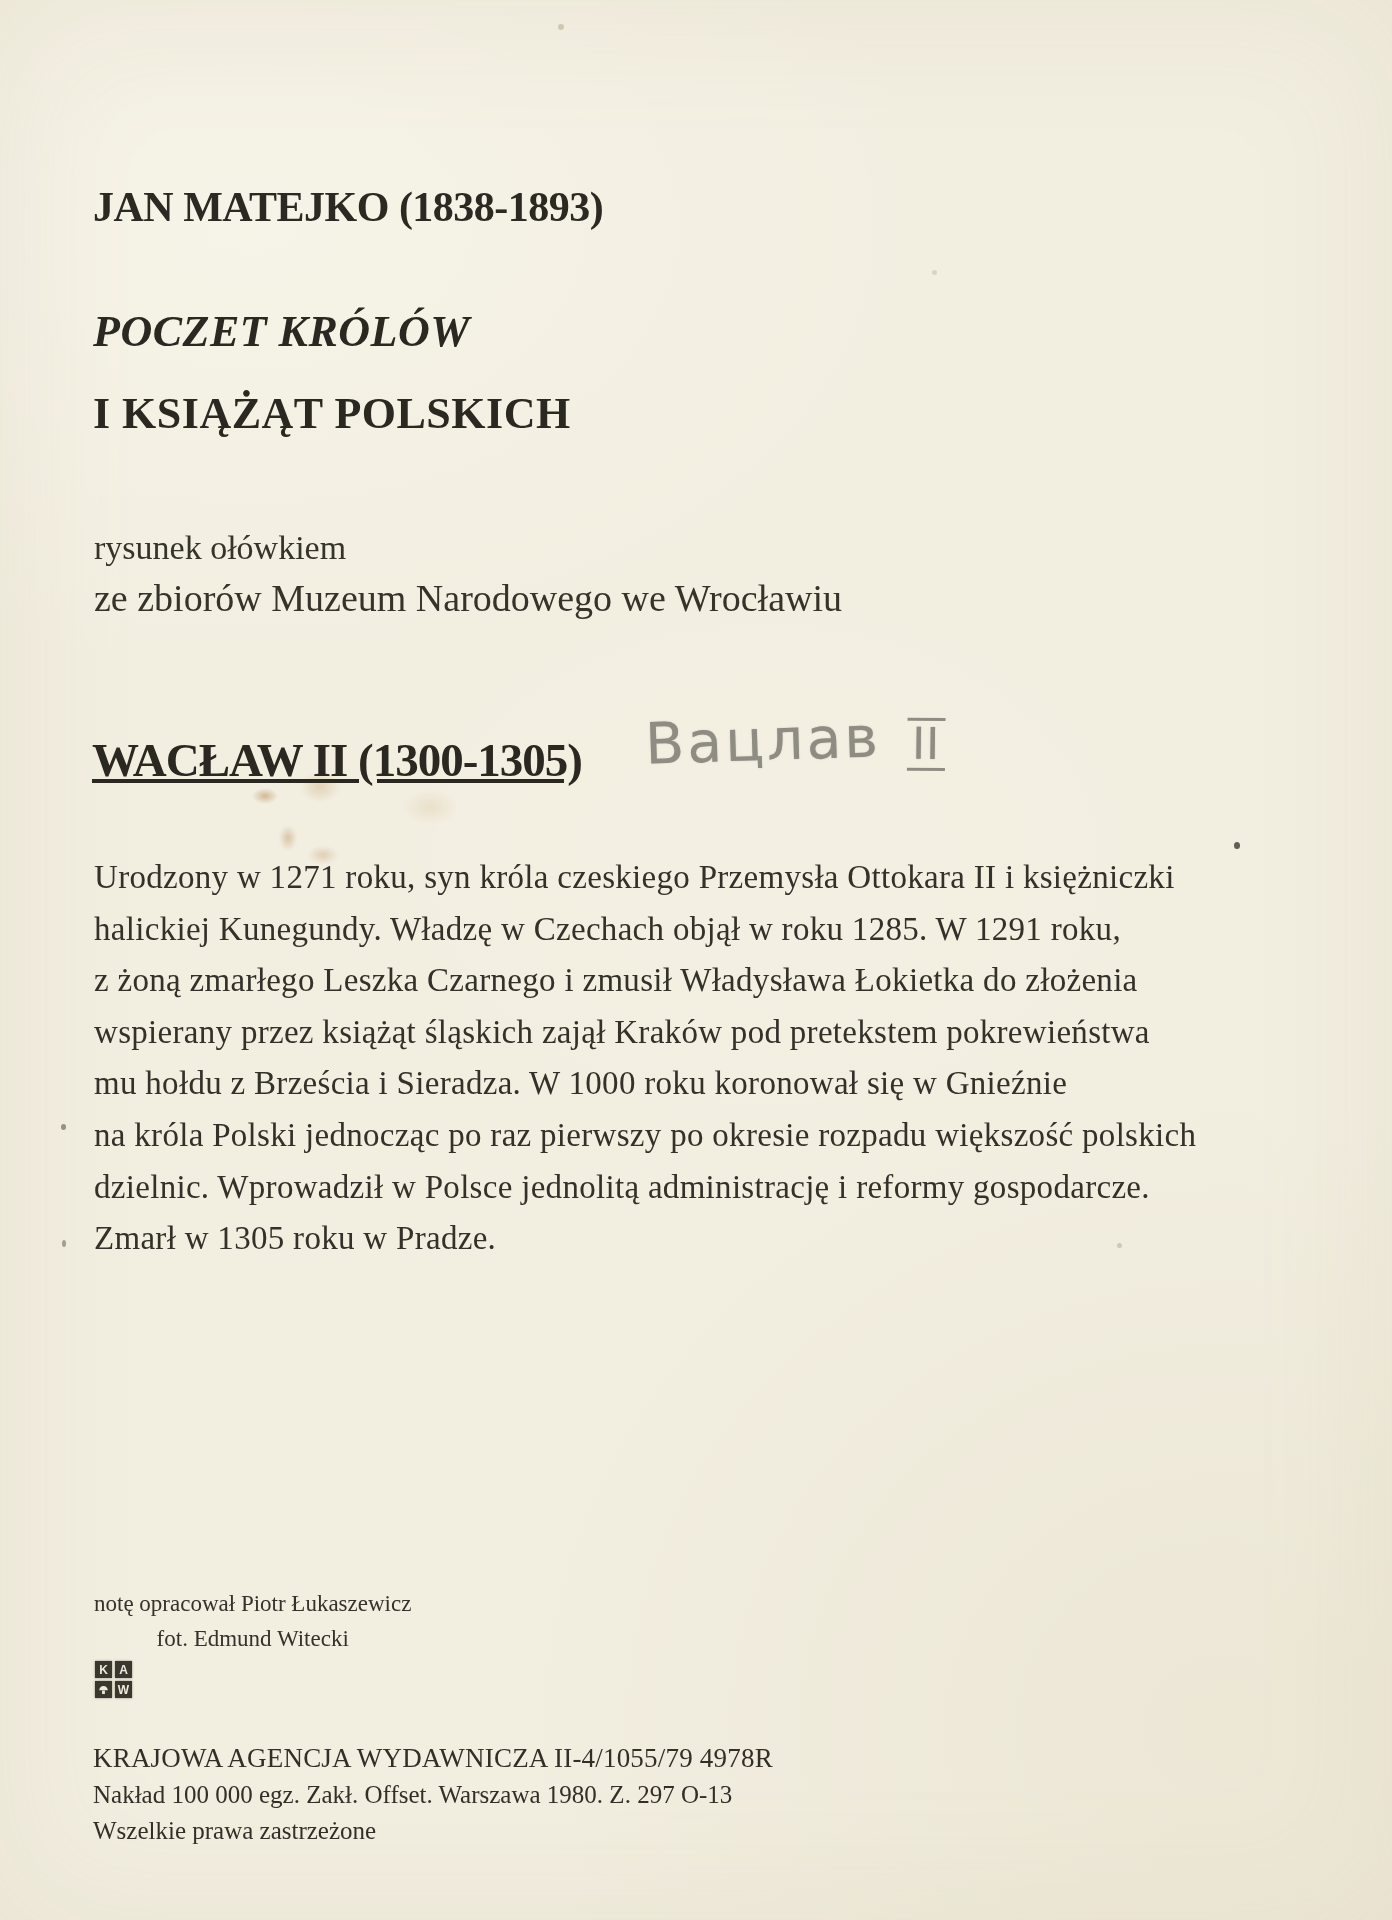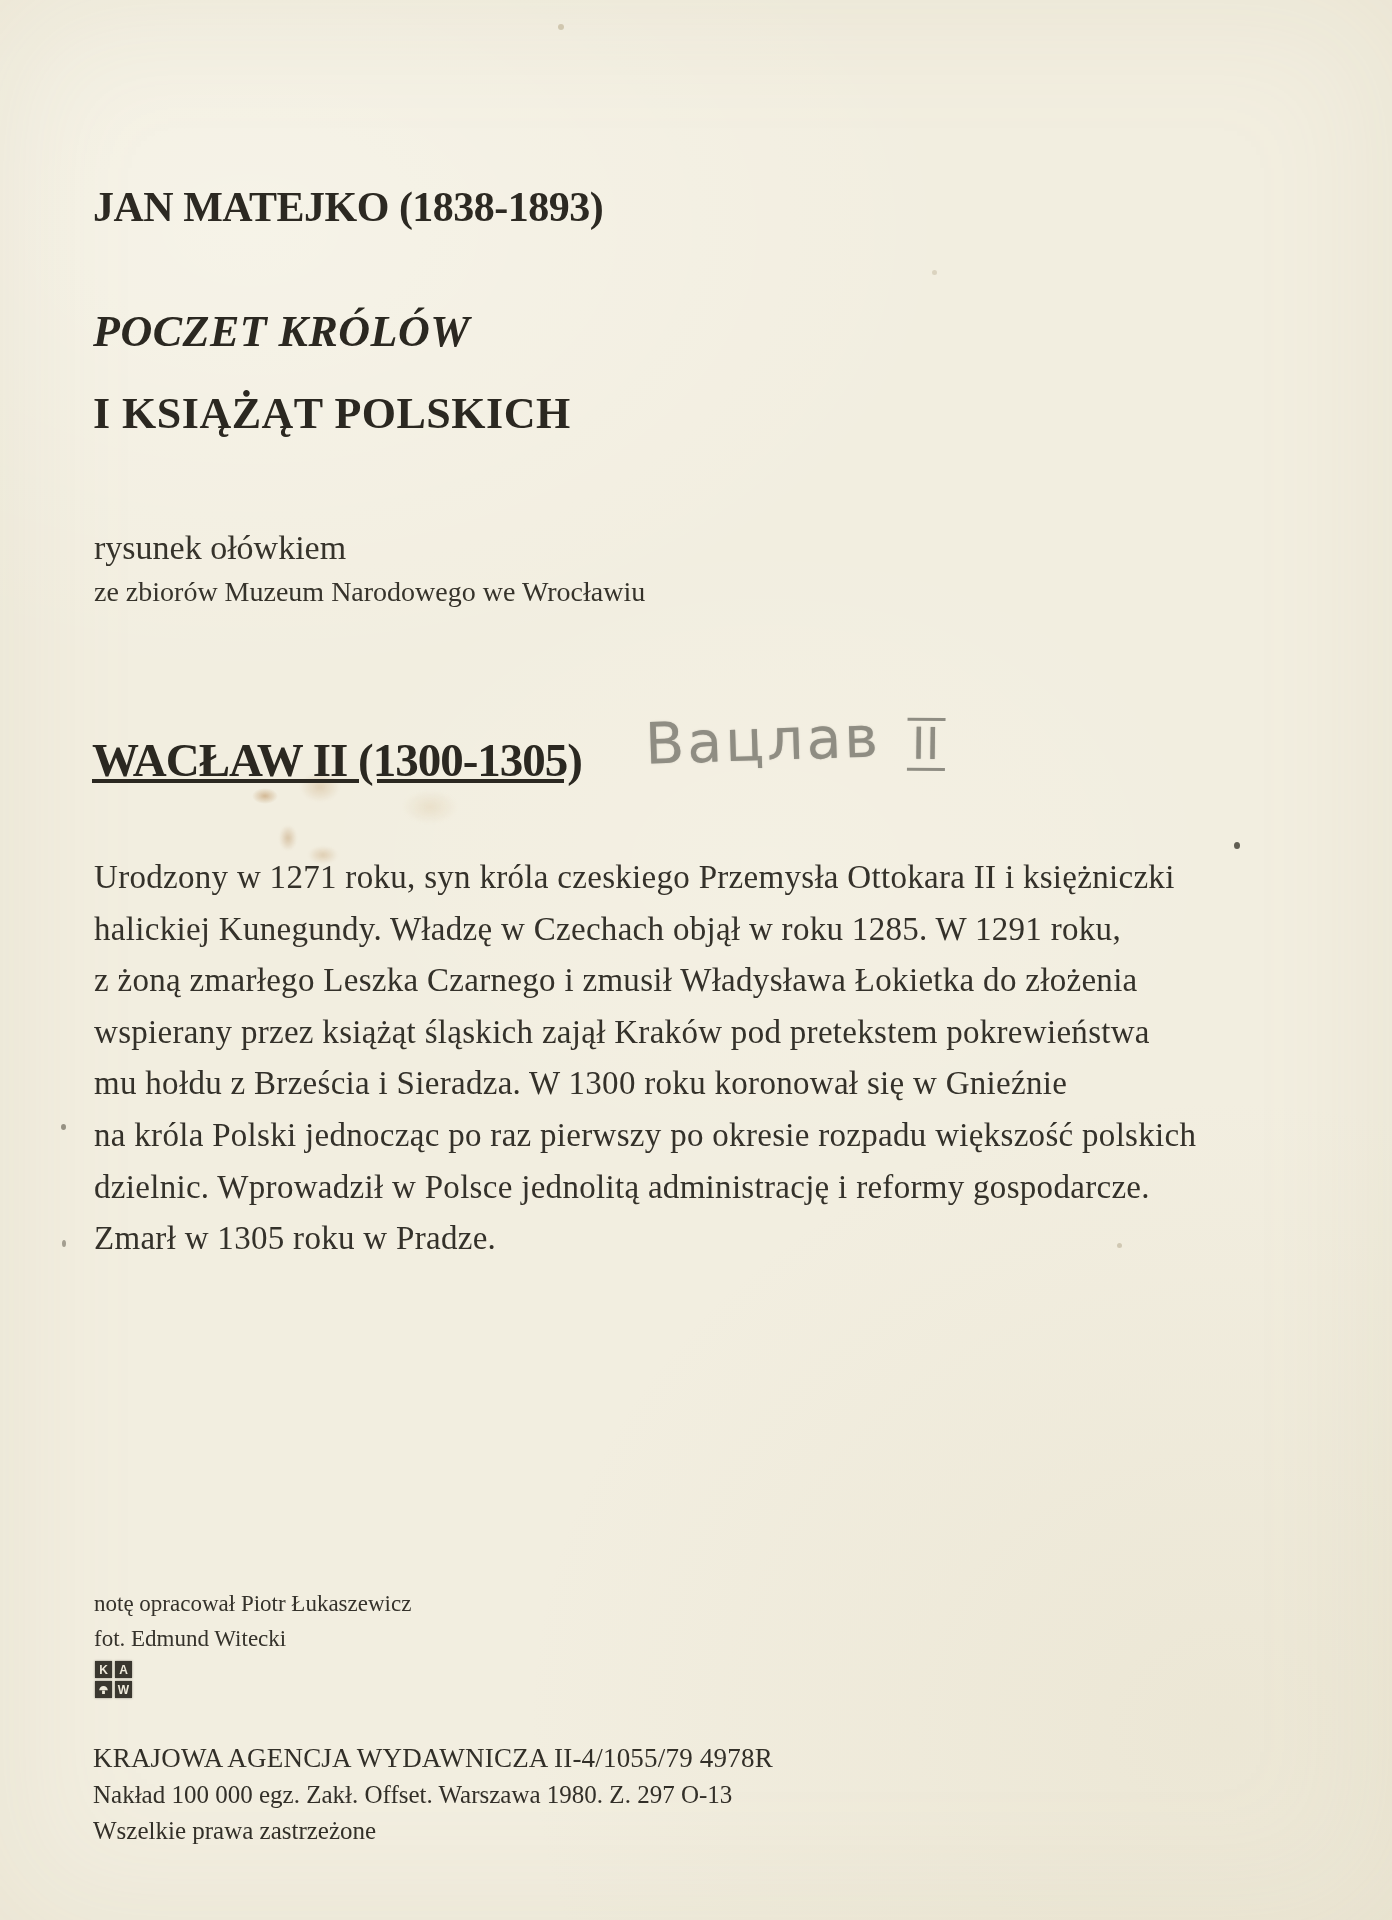--- a/index.html
+++ b/index.html
@@ -34,21 +34,21 @@
     left: 93px; top: 388px;
     font-size: 44px; font-weight: 700; letter-spacing: 0.5px;
     color: #2b2821;
   }
   .medium-line1 {
     left: 94px; top: 529px;
     font-size: 34px; color: #36332b;
   }
   .medium-line2 {
     left: 94px; top: 576px;
-    font-size: 28px; color: #36332b;
+    font-size: 38px; color: #36332b;
   }
   .king-heading {
     left: 92px; top: 733px;
     font-size: 47px; font-weight: 700; letter-spacing: -1px;
     color: #2b2821;
     text-decoration: underline;
   }
   .annotation {
     left: 645px; top: 706px;
     font-family: "DejaVu Sans", sans-serif;
@@ -73,21 +73,21 @@
     font-size: 33px; line-height: 51.6px;
     letter-spacing: 0.3px;
     color: #34312a;
   }
   .body-text div { white-space: nowrap; }
   .credits {
     left: 94px; top: 1586px;
     font-size: 23px; line-height: 35px;
     color: #35322b;
   }
-  .credits div { white-space: nowrap; }
+  .credits div { white-space: nowrap; text-align: center; }
   .kaw-logo { left: 95px; top: 1661px; }
   .kaw-grid {
     display: grid;
     grid-template-columns: 17px 17px;
     grid-auto-rows: 17px;
     gap: 3px;
   }
   .kaw-sq {
     background: #3a372f;
     color: #efeadb;
@@ -156,21 +156,21 @@
 
   <div class="abs king-heading">WACŁAW II (1300-1305)</div>
 
   <div class="abs annotation"><span>Вацлав</span><span class="roman">II</span></div>
 
   <div class="abs body-text">
     <div>Urodzony w 1271 roku, syn króla czeskiego Przemysła Ottokara II i księżniczki</div>
     <div>halickiej Kunegundy. Władzę w Czechach objął w roku 1285. W 1291 roku,</div>
     <div>z żoną zmarłego Leszka Czarnego i zmusił Władysława Łokietka do złożenia</div>
     <div>wspierany przez książąt śląskich zajął Kraków pod pretekstem pokrewieństwa</div>
-    <div>mu hołdu z Brześcia i Sieradza. W 1300 roku koronował się w Gnieźnie</div>
+    <div>mu hołdu z Brześcia i Sieradza. W 1000 roku koronował się w Gnieźnie</div>
     <div>na króla Polski jednocząc po raz pierwszy po okresie rozpadu większość polskich</div>
     <div>dzielnic. Wprowadził w Polsce jednolitą administrację i reformy gospodarcze.</div>
     <div>Zmarł w 1305 roku w Pradze.</div>
   </div>
 
   <div class="abs credits">
     <div>notę opracował Piotr Łukaszewicz</div>
     <div>fot. Edmund Witecki</div>
   </div>
 

